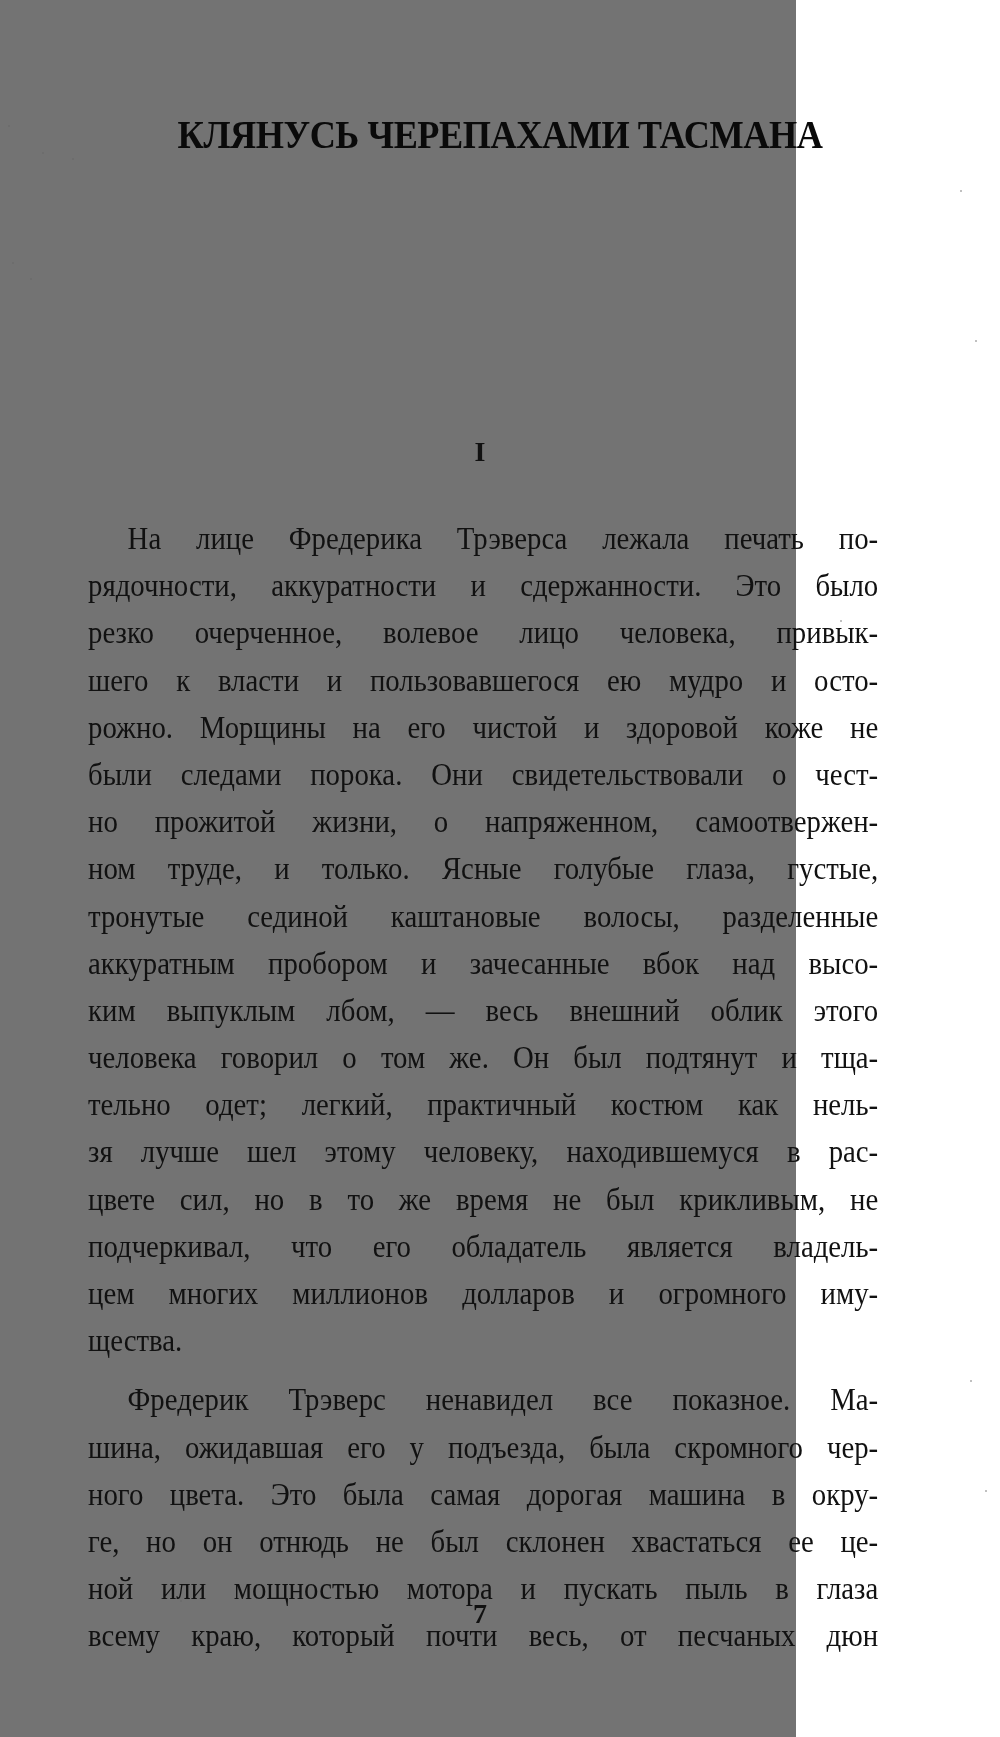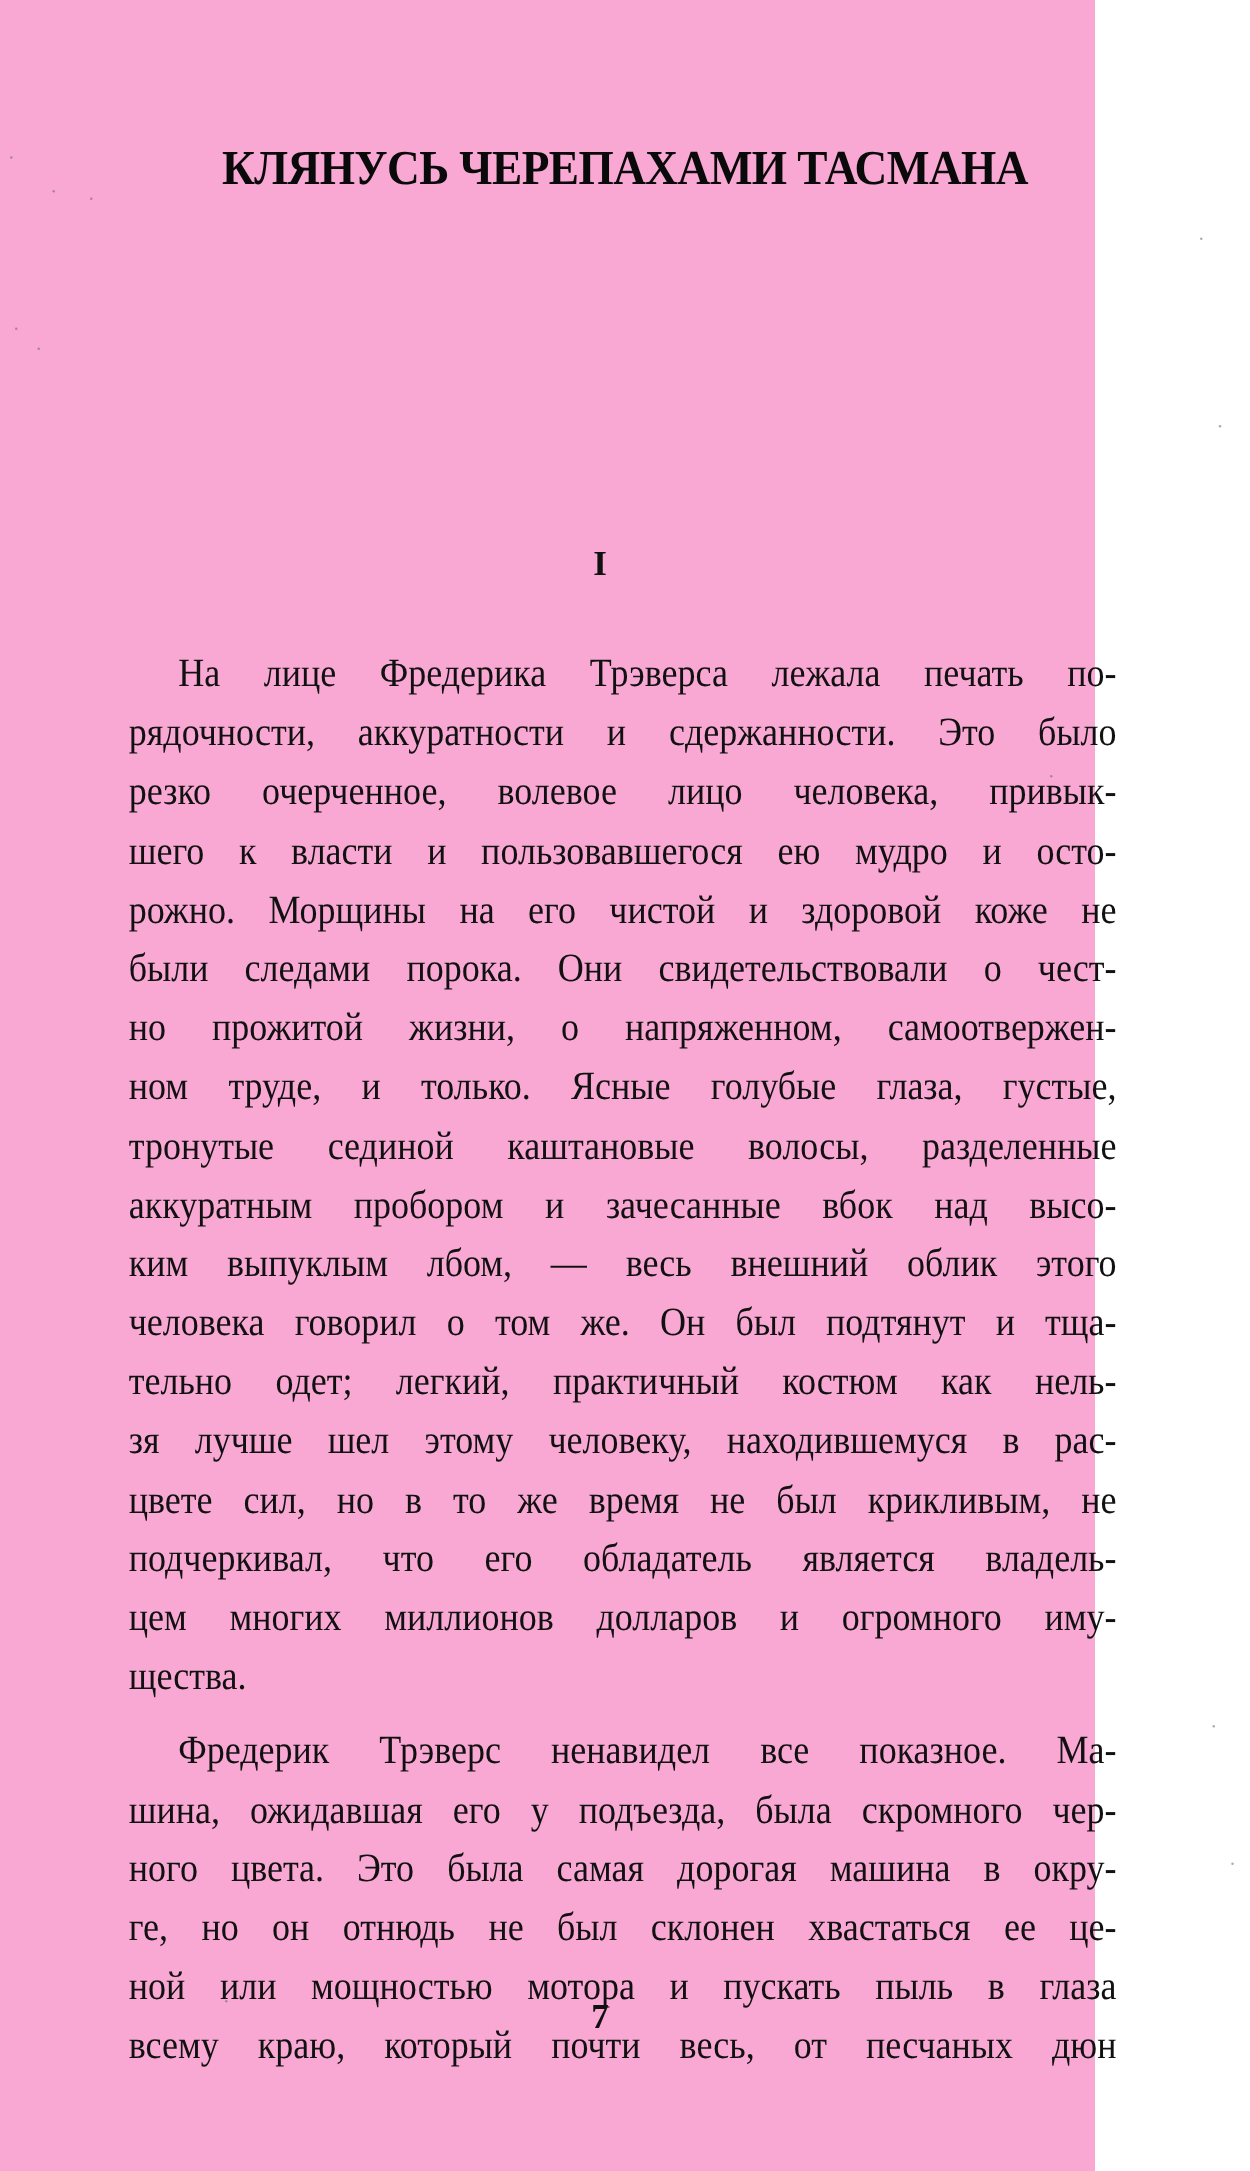--- a/index.html
+++ b/index.html
@@ -11,22 +11,22 @@
     width: 1000px;
     height: 1737px;
     position: relative;
     overflow: hidden;
     font-family: "Liberation Serif", "DejaVu Serif", serif;
     color: #111111;
   }
   .page {
     position: absolute;
     left: 0; top: 0;
-    width: 876px; height: 1737px;
-    background: #f9a8d4;
+    width: 796px; height: 1737px;
+    background: #737373;
   }
   .title {
     position: absolute;
     top: 112px;
     left: 0;
     width: 1000px;
     text-align: center;
     font-weight: bold;
     font-size: 39px;
     letter-spacing: -0.5px;
@@ -40,21 +40,21 @@
     left: 0;
     width: 960px;
     text-align: center;
     font-weight: bold;
     font-size: 28px;
     color: #111;
   }
   .body-text {
     position: absolute;
     top: 515px;
-    left: 103px;
+    left: 88px;
     width: 790px;
     font-family: Liberation Serif, serif;
   }
   .line {
     height: 47.2px;
     line-height: 47.2px;
     font-size: 32px;
     white-space: nowrap;
     text-align: justify;
     text-align-last: justify;

